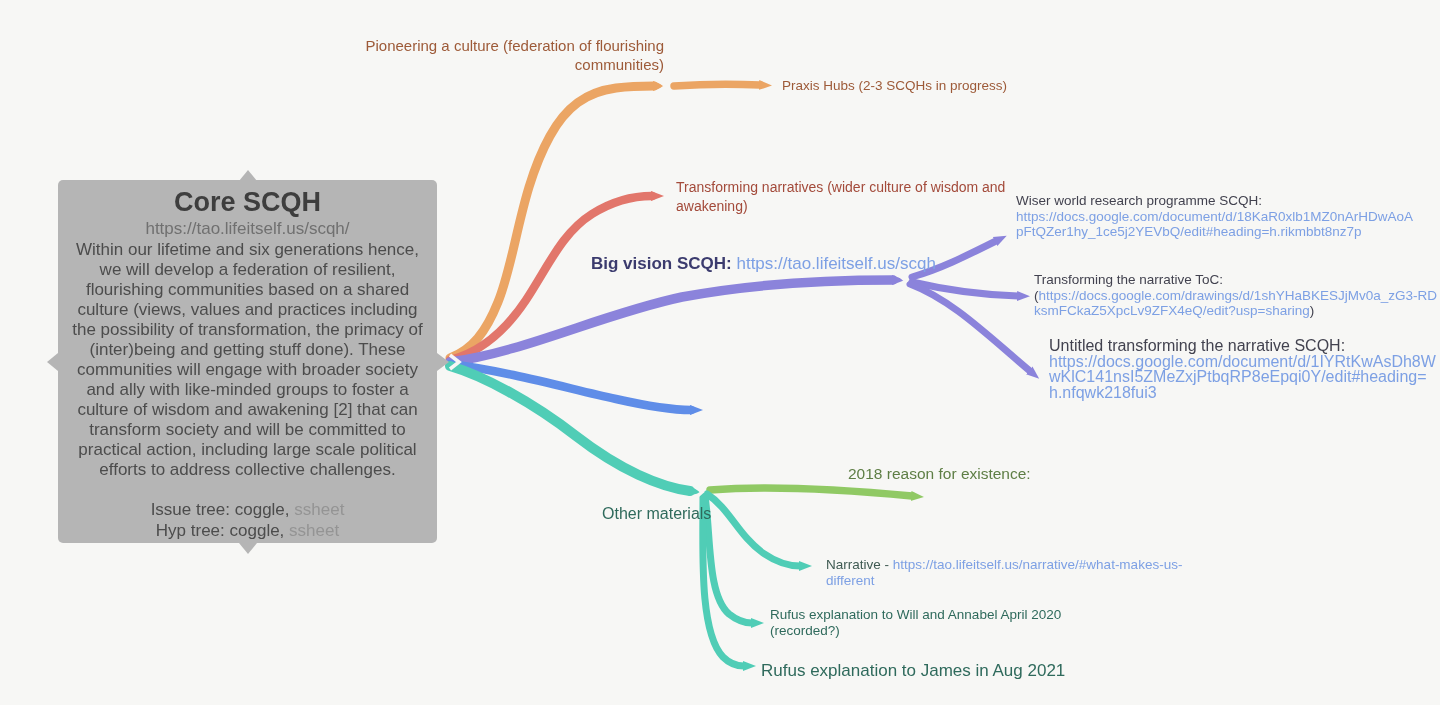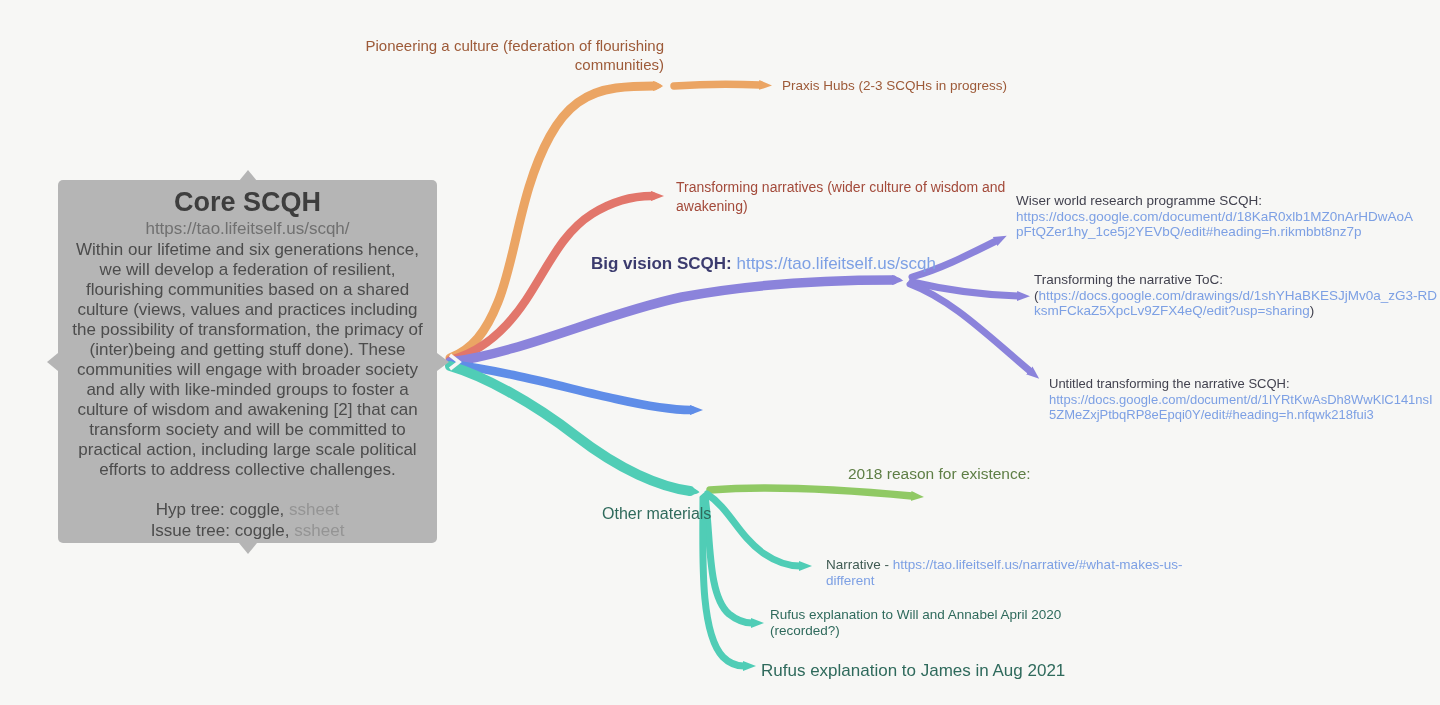--- a/index.html
+++ b/index.html
@@ -39,21 +39,21 @@
   .h-left{left:47px;top:353px;border-top:9px solid transparent;border-bottom:9px solid transparent;border-right:11px solid #b5b5b5;}
   .h-right{left:437px;top:353px;border-top:9px solid transparent;border-bottom:9px solid transparent;border-left:12px solid #b5b5b5;}
 
   .lbl-pioneering{right:1440px;left:310px;width:354px;top:36px;font-size:15px;text-align:right;line-height:19px;}
   .lbl-praxis{left:782px;top:78px;font-size:13.5px;white-space:nowrap;}
   .lbl-transforming{left:676px;top:178px;width:352px;font-size:14px;line-height:19px;}
   .lbl-bigvision{left:591px;top:253px;font-size:17px;white-space:nowrap;}
   .lbl-bigvision .link{font-weight:normal;}
   .lbl-wiser{left:1016px;top:193px;width:402px;font-size:13.5px;line-height:15.5px;}
   .lbl-toc{left:1034px;top:272px;width:404px;font-size:13.5px;line-height:15.5px;}
-  .lbl-untitled{left:1049px;top:338px;width:390px;font-size:13px;line-height:15.5px;margin-top:38px;}
+  .lbl-untitled{left:1049px;top:338px;width:390px;font-size:16px;line-height:15.5px;}
   .lbl-bjorkman{left:712px;top:372px;width:365px;font-size:16.5px;line-height:19px;}
   .lbl-other{left:602px;top:504px;font-size:16px;white-space:nowrap;}
   .lbl-2018{left:848px;top:464px;width:370px;font-size:15.5px;line-height:19px;}
   .lbl-narrative{left:826px;top:557px;width:358px;font-size:13.5px;line-height:16px;color:#3f5a52;}
   .lbl-rufus2020{left:770px;top:607px;width:330px;font-size:13.5px;line-height:16px;}
   .lbl-rufus2021{left:761px;top:660px;font-size:17px;white-space:nowrap;}
 </style>
 </head>
 <body>
 
@@ -103,22 +103,22 @@
     <path d="M658,80 L666,86 L658,92" stroke="#f7f7f5" stroke-width="3.5" fill="none"></path>
     <path d="M898,274 L906,281 L898,288" stroke="#f7f7f5" stroke-width="3.5" fill="none"></path>
     <path d="M694,485 L702,492 L694,499" stroke="#f7f7f5" stroke-width="3.5" fill="none"></path>
   </svg>
 
   <div class="center-node">
     <div class="title">Core SCQH</div>
     <div class="url">https://tao.lifeitself.us/scqh/</div>
     <div class="body">Within our lifetime and six generations hence, we will develop a federation of resilient, flourishing communities based on a shared culture (views, values and practices including the possibility of transformation, the primacy of (inter)being and getting stuff done). These communities will engage with broader society and ally with like-minded groups to foster a culture of wisdom and awakening [2] that can transform society and will be committed to practical action, including large scale political efforts to address collective challenges.</div>
     <div class="trees">
+      <div><span>Issue tree: coggle, </span><span class="ssheet">ssheet</span></div>
       <div><span>Hyp tree: coggle, </span><span class="ssheet">ssheet</span></div>
-      <div><span>Issue tree: coggle, </span><span class="ssheet">ssheet</span></div>
     </div>
   </div>
   <div class="handle h-top"></div>
   <div class="handle h-bottom"></div>
   <div class="handle h-left"></div>
   <div class="handle h-right"></div>
 
   <div class="lbl lbl-pioneering brown">Pioneering a culture (federation of flourishing communities)</div>
 
   <div class="lbl lbl-praxis brown">Praxis Hubs (2-3 SCQHs in progress)</div>

